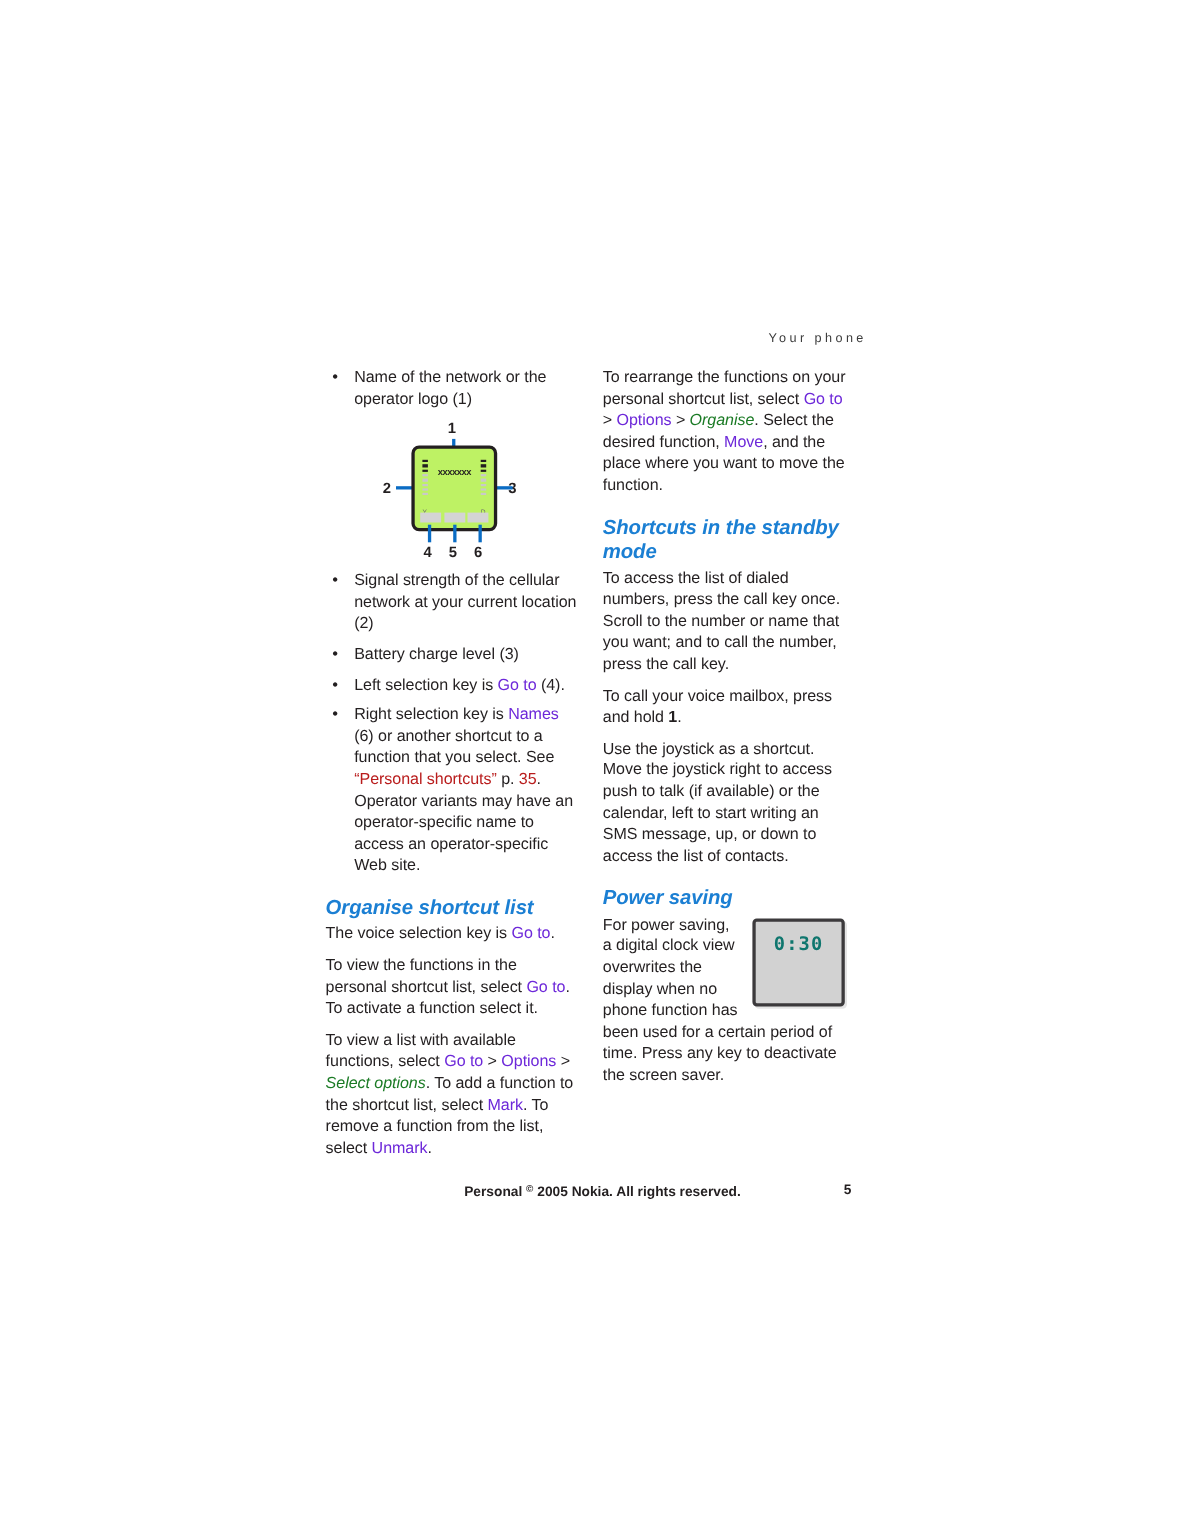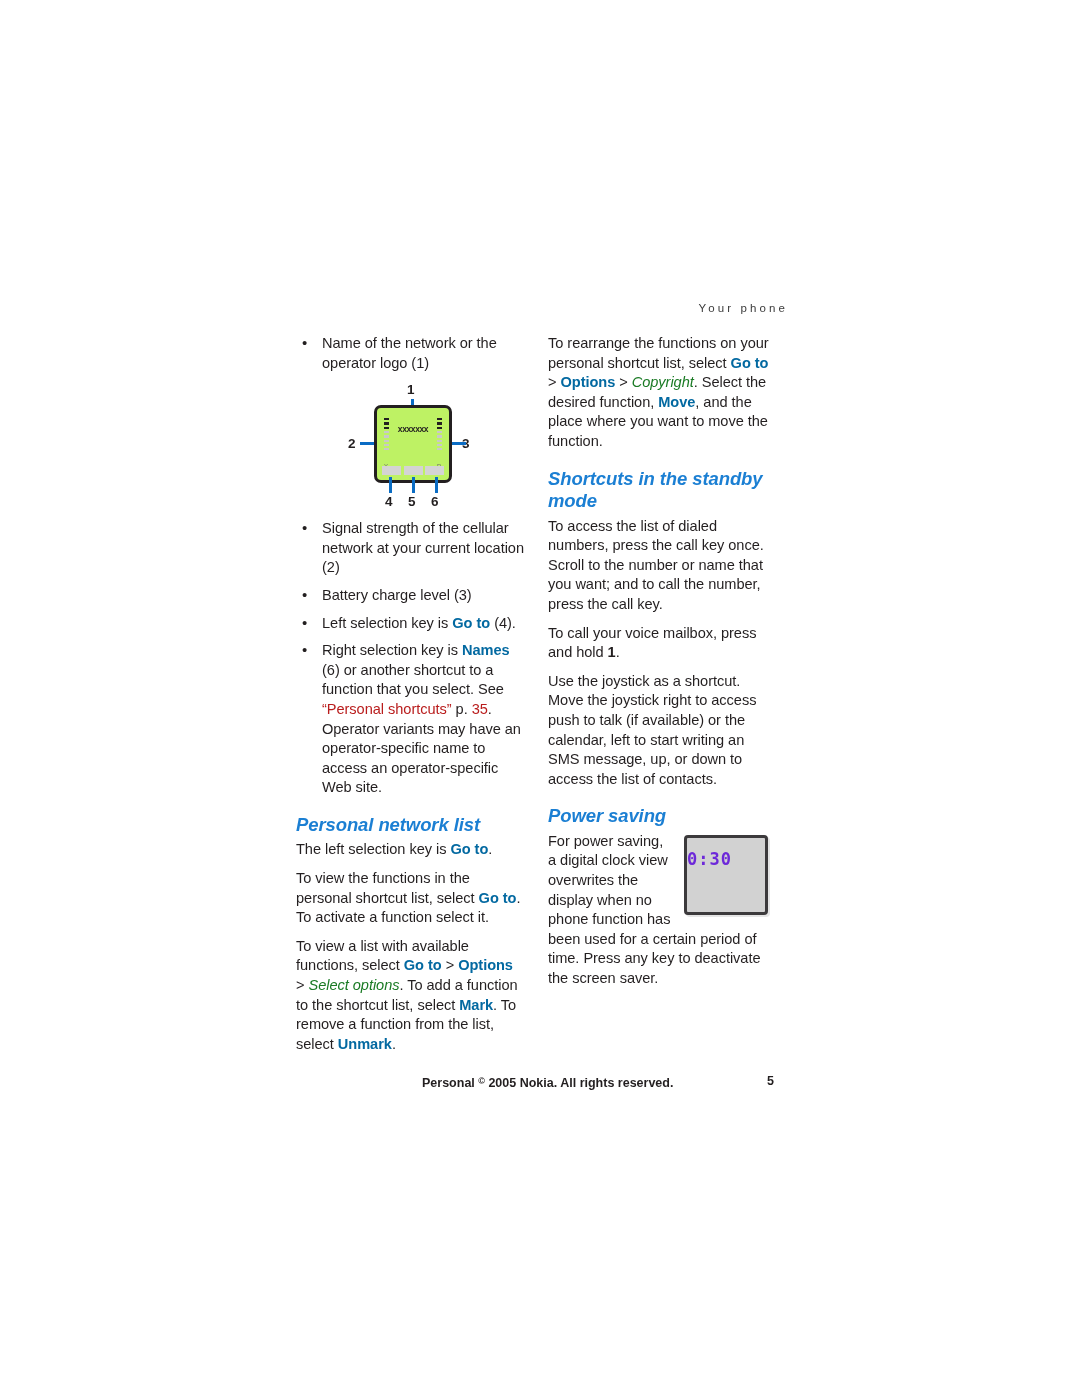--- a/index.html
+++ b/index.html
@@ -93,21 +93,21 @@
   ul.bullets li::before {
     content: "\2022";
     position: absolute;
     left: 6px;
     top: -1px;
     font-size: 15px;
     color: #231f20;
   }
 
   
-  .ui      { color: #0369a1; font-weight: 700; }
+  .ui      { color: #6d28d9; font-weight: 400; }
   .ui-it   { color: #1a7a24; font-style: italic; font-weight: 400; }
   .xref    { color: #b91c1c; }
   .sep     { color: #231f20; font-weight: 400; }
   .kbd     { font-weight: 700; color: #231f20; }
 
   
   .figure-phone {
     position: relative;
     width: 228px;
     height: 128px;
@@ -212,25 +212,26 @@
     border-radius: 4px;
     background: #d2d2d2;
     box-sizing: border-box;
     position: relative;
     box-shadow: 2px 2px 0 rgba(0,0,0,0.10);
   }
   .clock-digits {
     position: absolute;
     left: 0; right: 0;
     top: 11px;
+    text-align: center;
     font-family: "DejaVu Sans Mono", monospace;
     font-size: 17px;
     font-weight: 700;
     letter-spacing: 1px;
-    color: #6d28d9;
+    color: #0f766e;
   }
 
   .para-wrap { overflow: hidden; }
 
   
   .footer {
     position: absolute;
     left: 296px;
     top: 1073px;
     width: 492px;
@@ -328,33 +329,33 @@
           <span>Battery charge level (3)</span>
         </li>
         <li>
           <span>Left selection key is </span><span class="ui">Go to</span><span> (4).</span>
         </li>
         <li>
           <span>Right selection key is </span><span class="ui">Names</span><span> (6) or another shortcut to a function that you select. See </span><span class="xref">“Personal shortcuts”</span><span> p. </span><span class="xref">35</span><span>. Operator variants may have an operator-specific name to access an operator-specific Web site.</span>
         </li>
       </ul>
 
-      <h2 class="spaced-top">Personal network list</h2>
-
-      <p class="tight"><span>The left selection key is </span><span class="ui">Go to</span><span>.</span></p>
+      <h2 class="spaced-top">Organise shortcut list</h2>
+
+      <p class="tight"><span>The voice selection key is </span><span class="ui">Go to</span><span>.</span></p>
 
       <p class="tight"><span>To view the functions in the personal shortcut list, select </span><span class="ui">Go to</span><span>. To activate a function select it.</span></p>
 
       <p class="tight"><span>To view a list with available functions, select </span><span class="ui">Go to</span><span class="sep"> &gt; </span><span class="ui">Options</span><span class="sep"> &gt; </span><span class="ui-it">Select options</span><span>. To add a function to the shortcut list, select </span><span class="ui">Mark</span><span>. To remove a function from the list, select </span><span class="ui">Unmark</span><span>.</span></p>
 
     </div>
 
     <div class="col col-right">
 
-      <p><span>To rearrange the functions on your personal shortcut list, select </span><span class="ui">Go to</span><span class="sep"> &gt; </span><span class="ui">Options</span><span class="sep"> &gt; </span><span class="ui-it">Copyright</span><span>. Select the desired function, </span><span class="ui">Move</span><span>, and the place where you want to move the function.</span></p>
+      <p><span>To rearrange the functions on your personal shortcut list, select </span><span class="ui">Go to</span><span class="sep"> &gt; </span><span class="ui">Options</span><span class="sep"> &gt; </span><span class="ui-it">Organise</span><span>. Select the desired function, </span><span class="ui">Move</span><span>, and the place where you want to move the function.</span></p>
 
       <h2 class="spaced-top">Shortcuts in the standby mode</h2>
 
       <p class="tight">To access the list of dialed numbers, press the call key once. Scroll to the number or name that you want; and to call the number, press the call key.</p>
 
 
       <p class="tight"><span>To call your voice mailbox, press and hold </span><span class="kbd">1</span><span>.</span></p>
 
       <p class="tight">Use the joystick as a shortcut. Move the joystick right to access push to talk (if available) or the calendar, left to start writing an SMS message, up, or down to access the list of contacts.</p>
 

